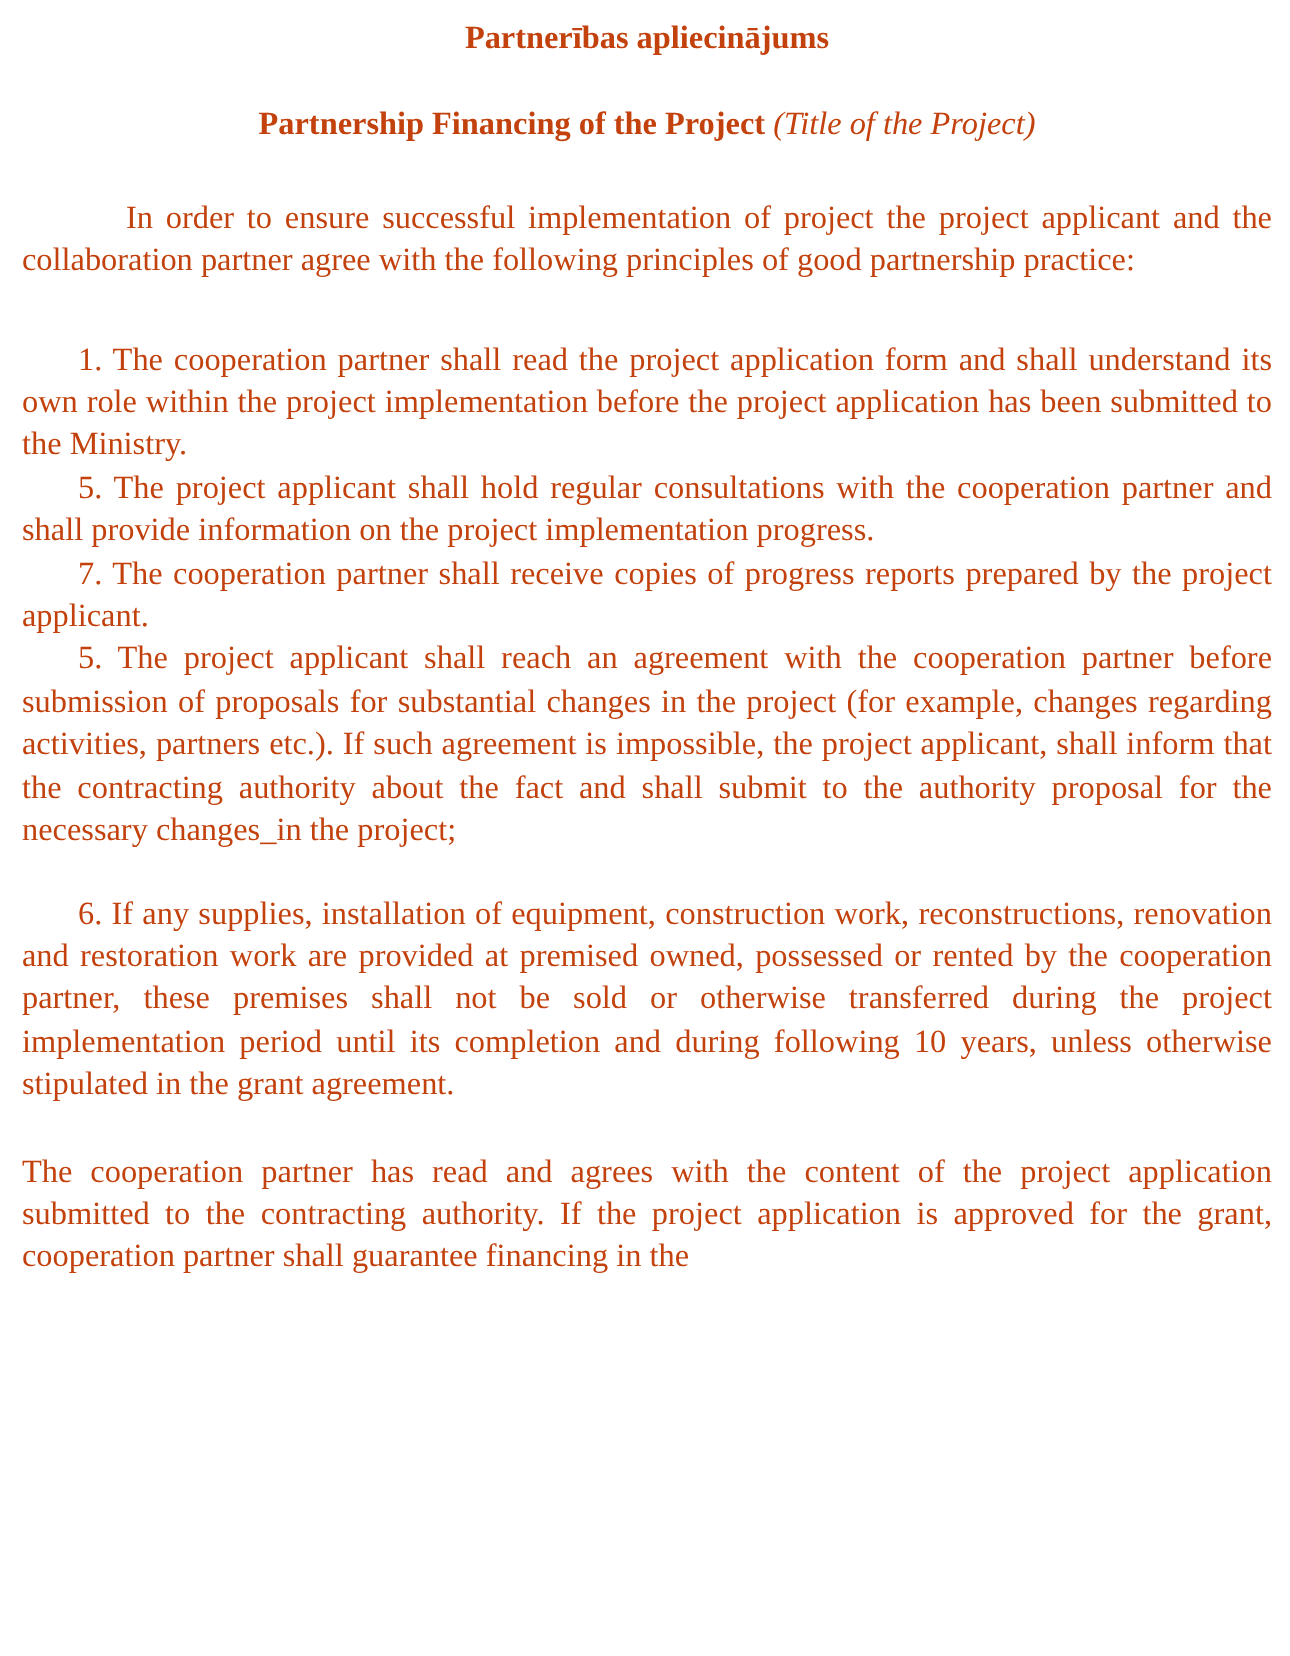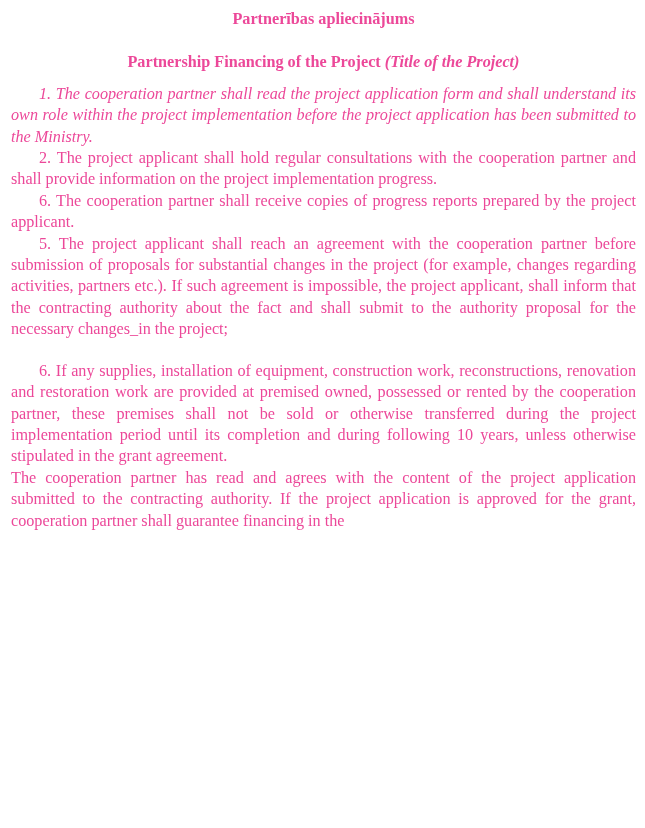--- a/index.html
+++ b/index.html
@@ -6,74 +6,75 @@
     margin: 0;
     padding: 0;
     background: #ffffff;
   }
   .page {
     width: 645px;
     height: 828px;
     box-sizing: border-box;
     padding: 9px 9px 0 11px;
     background: #ffffff;
-    color: #ec4899;
+    color: #c2410c;
     font-family: "Liberation Serif", "DejaVu Serif", serif;
     font-size: 16.2px;
     line-height: 21.4px;
     overflow: hidden;
   }
   p {
     margin: 0;
     text-align: justify;
   }
   .title {
     text-align: center;
     font-weight: bold;
   }
   .title2 {
     margin-top: 22px;
   }
   .subtitle-italic {
-    font-weight: bold;
+    font-weight: normal;
     font-style: italic;
   }
   .intro {
     margin-top: 25px;
     text-indent: 52px;
   }
   .item {
     text-indent: 28px;
   }
   .first-item {
-    margin-top: 10px;
-    font-style: italic;
+    margin-top: 28px;
   }
   .item6 {
     margin-top: 20px;
   }
   .closing {
+    margin-top: 22px;
   }
 </style>
 </head>
 <body>
 
 <div class="page">
 
   <p class="title">Partnerības apliecinājums</p>
 
   <p class="title title2"><span>Partnership Financing of the Project</span> <span class="subtitle-italic">(Title of the Project)</span></p>
 
+  <p class="intro">In order to ensure successful implementation of project the project applicant and the collaboration partner agree with the following principles of good partnership practice:</p>
 
   <p class="item first-item">1. The cooperation partner shall read the project application form and shall understand its own role within the project implementation before the project application has been submitted to the Ministry.</p>
 
 
-  <p class="item">2. The project applicant shall hold regular consultations with the cooperation partner and shall provide information on the project implementation progress.</p>
+  <p class="item">5. The project applicant shall hold regular consultations with the cooperation partner and shall provide information on the project implementation progress.</p>
 
-  <p class="item">6. The cooperation partner shall receive copies of progress reports prepared by the project applicant.</p>
+  <p class="item">7. The cooperation partner shall receive copies of progress reports prepared by the project applicant.</p>
 
   <p class="item">5. The project applicant shall reach an agreement with the cooperation partner before submission of proposals for substantial changes in the project (for example, changes regarding activities, partners etc.). If such agreement is impossible, the project applicant, shall inform that the contracting authority about the fact and shall submit to the authority proposal for the necessary changes_in the project;</p>
 
   <p class="item item6">6. If any supplies, installation of equipment, construction work, reconstructions, renovation and restoration work are provided at premised owned, possessed or rented by the cooperation partner, these premises shall not be sold or otherwise transferred during the project implementation period until its completion and during following 10 years, unless otherwise stipulated in the grant agreement.</p>
 
   <p class="closing">The cooperation partner has read and agrees with the content of the project application submitted to the contracting authority. If the project application is approved for the grant, cooperation partner shall guarantee financing in the</p>
 
 </div>
 
 </body></html>

